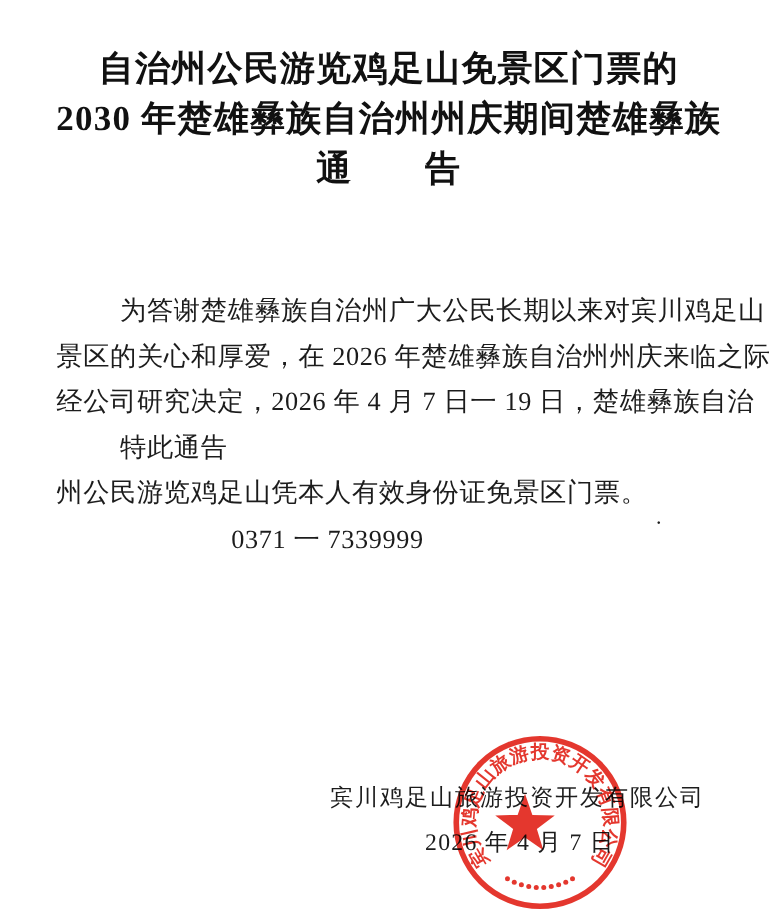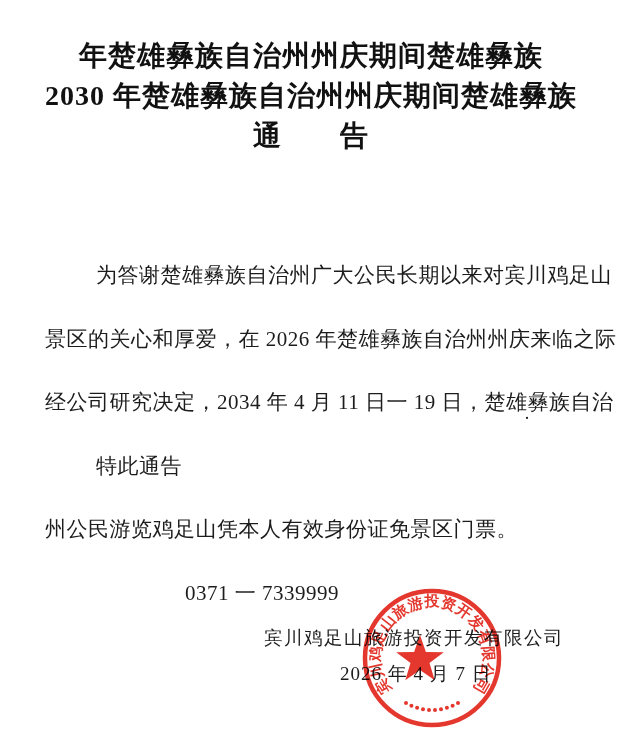--- a/index.html
+++ b/index.html
@@ -22,21 +22,21 @@
     color:#111111;
   }
   
   .body-block{
     position:absolute;left:45px;top:230px;width:534px;
     font-size:21px;
     line-height:36.5px;
     letter-spacing:0.5px;
     color:#1c1c1c;
   }
-  .body-line{white-space:nowrap;margin-top:27px;}
+  .body-line{white-space:nowrap;}
   .indent{padding-left:51px;}
   .indent-phone2{padding-left:140px;}
   .stray-dot{
     position:absolute;left:524px;top:408px;
     font-size:18px;color:#1c1c1c;
   }
   
   .sig-company{
     position:absolute;left:264px;top:625px;
     font-size:18.5px;letter-spacing:1.5px;white-space:nowrap;
@@ -62,29 +62,29 @@
     text-anchor:middle;dominant-baseline:middle;
   }
   .stamp-dot{fill:var(--stamp-color,#e2261c);}
 </style>
 </head>
 <body>
 
 <div class="page">
 
   <header class="title-block">
-    <div>年楚雄彝族自治州州庆期间楚雄彝族</div>
+    <div>自治州公民游览鸡足山免景区门票的</div>
     <div>2030 年楚雄彝族自治州州庆期间楚雄彝族</div>
     <div>通　　告</div>
   </header>
 
   <section class="body-block">
     <div class="body-line indent">为答谢楚雄彝族自治州广大公民长期以来对宾川鸡足山</div>
     <div class="body-line">景区的关心和厚爱，在 2026 年楚雄彝族自治州州庆来临之际，</div>
-    <div class="body-line">经公司研究决定，2034 年 4 月 11 日一 19 日，楚雄彝族自治</div>
+    <div class="body-line">经公司研究决定，2026 年 4 月 7 日一 19 日，楚雄彝族自治</div>
     <div class="body-line indent">特此通告</div>
     <div class="body-line">州公民游览鸡足山凭本人有效身份证免景区门票。</div>
     <div class="body-line indent-phone2">0371 一 7339999</div>
   </section>
 
   <span class="stray-dot">·</span>
 
   <div class="sig-company">宾川鸡足山旅游投资开发有限公司</div>
   <div class="sig-date">2026 年 4 月 7 日</div>
 

